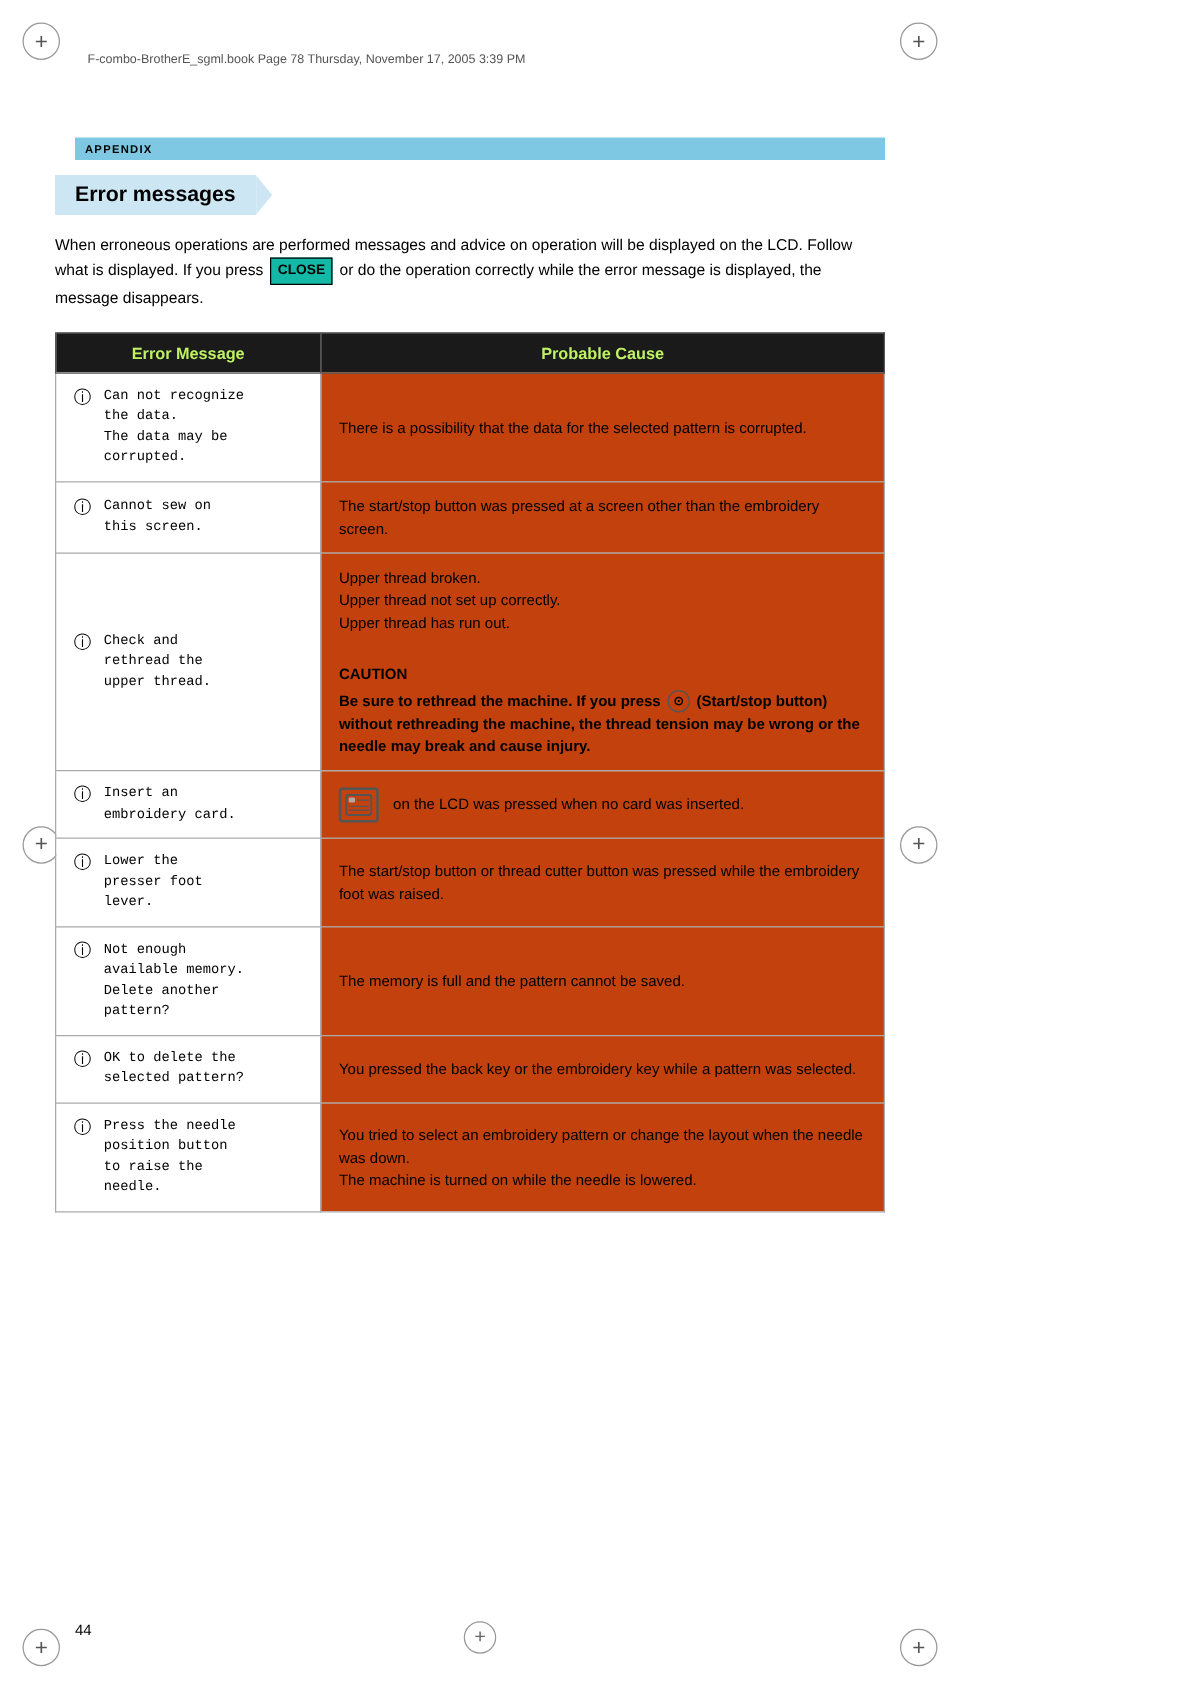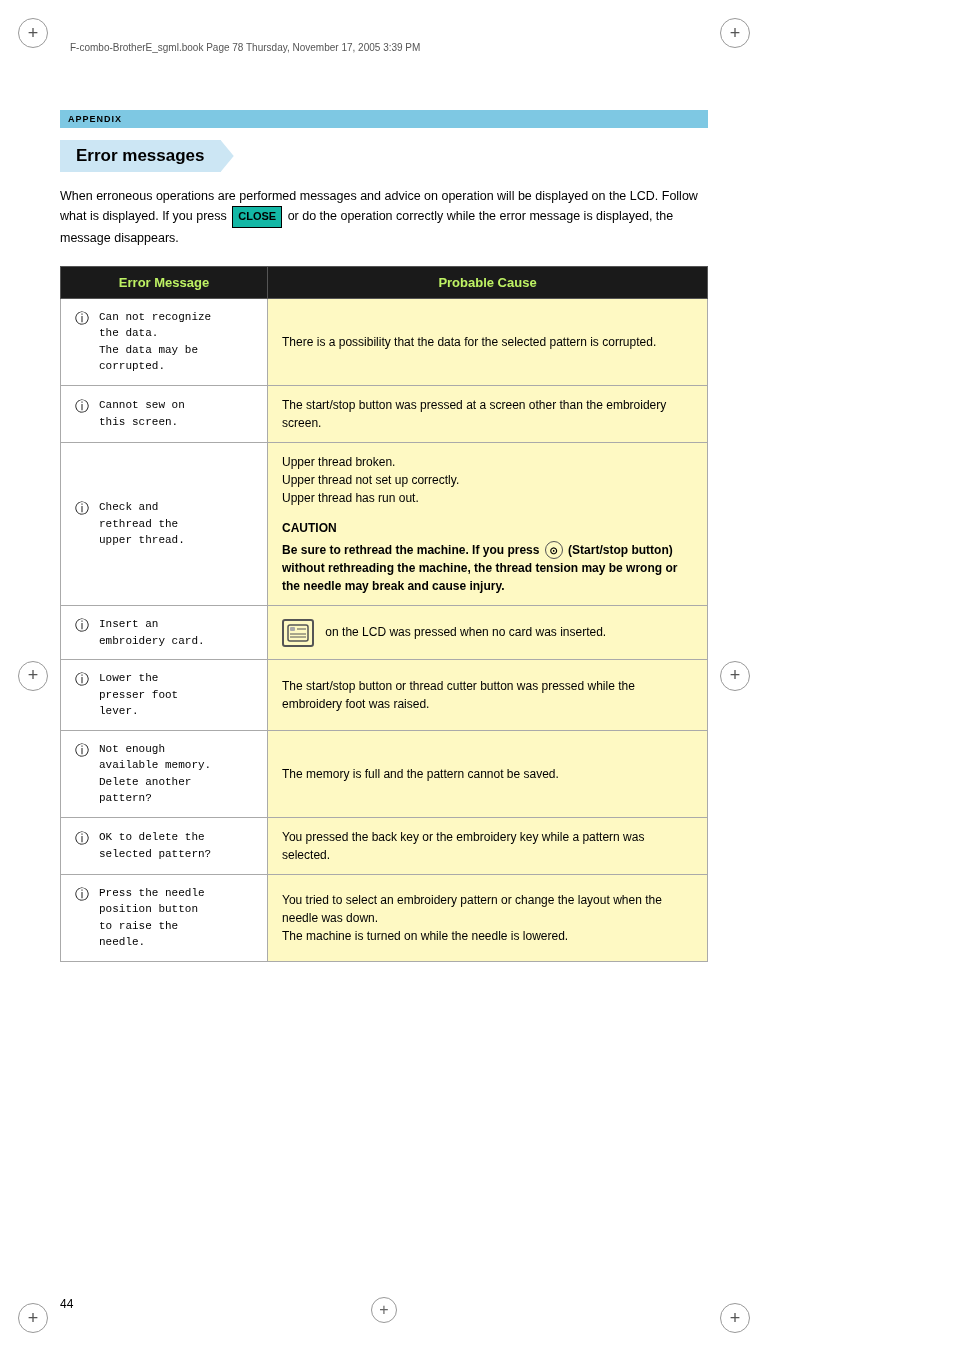--- a/index.html
+++ b/index.html
@@ -69,21 +69,21 @@
       font-size: 9px;
       color: #000;
       font-weight: bold;
       letter-spacing: 1px;
     }
 
     
     .main-content {
       position: absolute;
       top: 140px;
-      left: 60px;
+      left: 44px;
       right: 60px;
     }
 
     
     .section-heading {
       background: #cce6f4;
       display: inline-flex;
       align-items: center;
       padding: 6px 16px;
       margin-bottom: 14px;
@@ -149,21 +149,21 @@
 
     .error-table td:first-child {
       width: 32%;
       font-family: 'Courier New', Courier, monospace;
       font-size: 11px;
       background: #fff;
     }
 
     .error-table td:last-child {
       width: 68%;
-      background: #fef9c3;
+      background: #c2410c;
     }
 
     .error-icon {
       font-size: 14px;
       margin-right: 4px;
     }
 
     .error-msg-cell {
       display: flex;
       align-items: flex-start;
@@ -171,21 +171,21 @@
     }
 
     .error-msg-text {
       font-family: 'Courier New', Courier, monospace;
       font-size: 11px;
       line-height: 1.5;
     }
 
     .caution-title {
       font-weight: bold;
-      margin-top: 12px;
+      margin-top: 23px;
       margin-bottom: 4px;
       font-size: 12px;
     }
 
     .caution-text {
       font-weight: bold;
       font-size: 12px;
       line-height: 1.5;
     }
 

